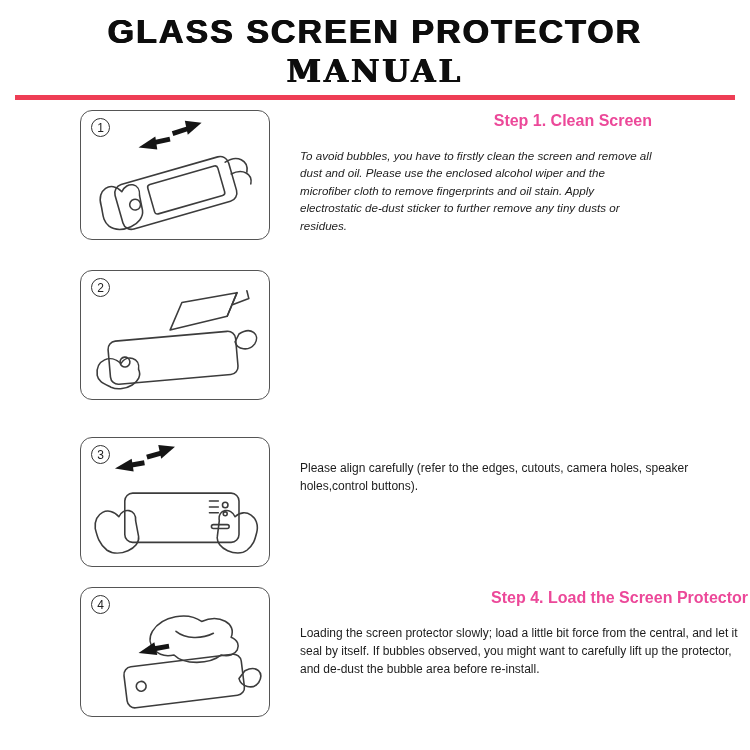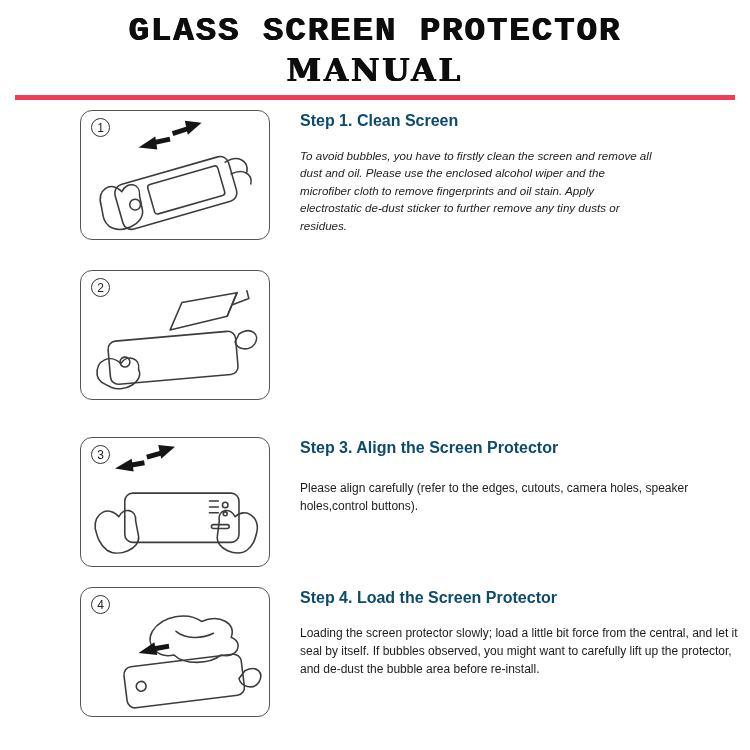--- a/index.html
+++ b/index.html
@@ -7,21 +7,21 @@
   .page {
     position: relative;
     width: 750px;
     height: 750px;
     background: #ffffff;
     font-family: "Liberation Sans", sans-serif;
     overflow: hidden;
   }
   .title-block { text-align: center; padding-top: 12px; }
   .title-line1 {
-    font-family: Liberation Mono, monospace;
+    font-family: Liberation Sans, sans-serif;
     font-weight: bold;
     font-size: 34px;
     letter-spacing: 2px;
     color: #0d0d0d;
     text-shadow: 0.6px 0 0 #0d0d0d, -0.6px 0 0 #0d0d0d;
   }
   .title-line2 {
     font-family: "DejaVu Serif", serif;
     font-weight: bold;
     font-size: 31px;
@@ -63,22 +63,23 @@
     font-size: 12px;
     line-height: 18px;
     text-align: center;
     color: #222;
   }
   .illu { width: 100%; height: 100%; display: block; }
   .step-text { margin-left: 30px; }
   .step-heading {
     font-size: 16px;
     font-weight: bold;
-    color: #0c4a6e;
+    color: #ec4899;
     margin-top: 2px;
+    text-align: right;
   }
   .step-body {
     font-size: 12px;
     line-height: 1.5;
     color: #1c1c1c;
     margin-top: 17px;
   }
   .w1 { max-width: 352px; font-size: 11.6px; font-style: italic; }
   .w2 { max-width: 442px; }
   .w3 { max-width: 438px; margin-top: 22px; }
@@ -160,21 +161,20 @@
         </g>
         <g fill="#151515" stroke="none">
           <rect x="48" y="24" width="16" height="5" transform="rotate(-10 56 26)"></rect>
           <polygon points="34,31 51,21 53,34"></polygon>
           <rect x="66" y="15" width="15" height="5" transform="rotate(-16 73 17)"></rect>
           <polygon points="95,9 78,7 81,21"></polygon>
         </g>
       </svg>
     </div>
     <div class="step-text">
-      <div class="step-heading">Step 3. Align the Screen Protector</div>
       <div class="step-body w3">Please align carefully (refer to the edges, cutouts, camera holes, speaker holes,control buttons).</div>
     </div>
   </div>
 
   <div class="step" id="step4">
     <div class="illus-box">
       <span class="badge">4</span>
       <svg class="illu" viewBox="0 0 190 130">
         <g fill="none" stroke="#3c3c3c" stroke-width="1.6" stroke-linecap="round" stroke-linejoin="round">
           <g transform="rotate(-7 100 92)">

